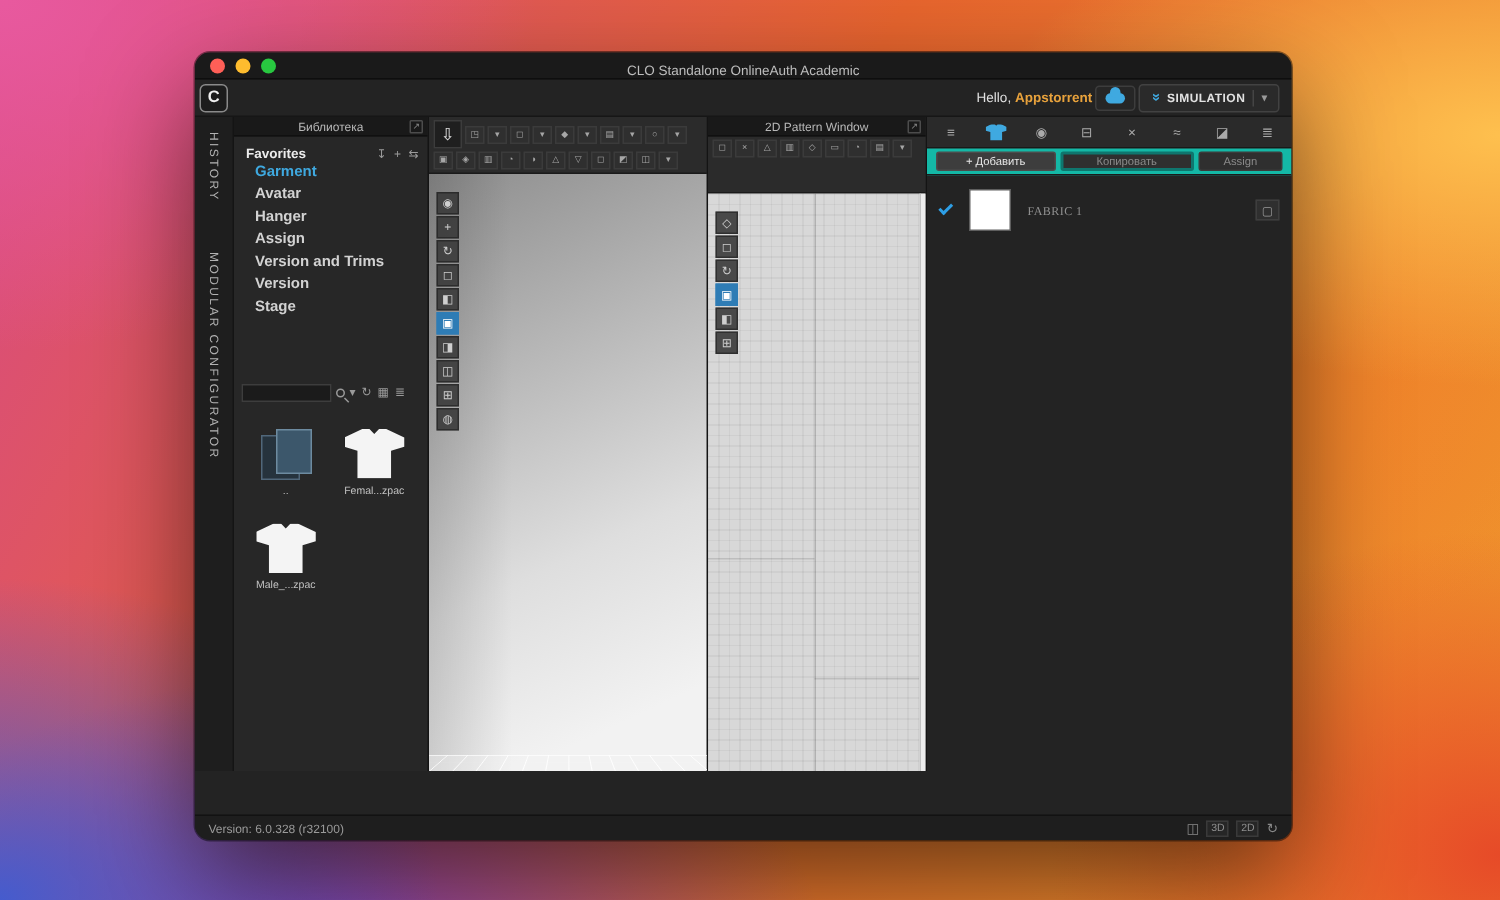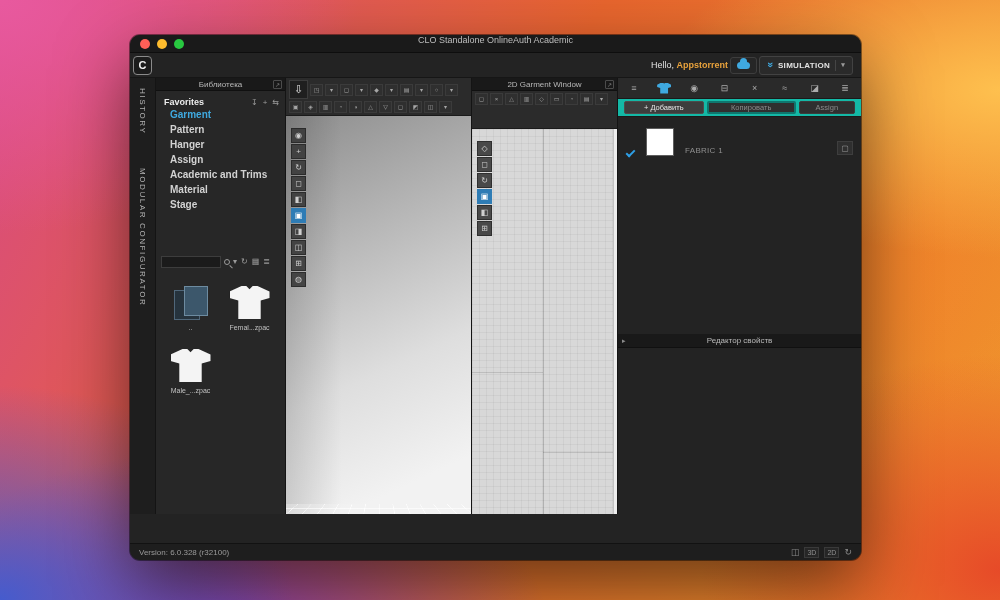--- a/index.html
+++ b/index.html
@@ -20,21 +20,21 @@
   }
 
   
   .window {
     position:absolute; left:130px; top:35px; width:731px; height:525px;
     background:#232323; border-radius:10px; overflow:hidden;
     box-shadow: 0 28px 70px rgba(0,0,0,.55), 0 0 0 1px rgba(0,0,0,.45);
     display:flex; flex-direction:column;
   }
 
-  .titlebar { flex:0 0 18px; background:#1a1a1a; position:relative; display:flex; align-items:flex-start; border-bottom:1px solid #0e0e0e; }
+  .titlebar { flex:0 0 18px; background:#1a1a1a; position:relative; display:flex; align-items:flex-end; border-bottom:1px solid #0e0e0e; }
   .lights { position:absolute; left:10px; top:4px; display:flex; gap:7px; }
   .light { width:10px; height:10px; border-radius:50%; }
   .light.red { background:#ff5f57; } .light.yellow { background:#febc2e; } .light.green { background:#28c840; }
   .title { flex:1; text-align:center; font-size:9px; color:#bdbdbd; }
 
   .topbar { flex:0 0 25px; background:#232323; display:flex; align-items:center; border-bottom:1px solid #161616; padding:0 8px 0 3px; }
   .logo { width:19px; height:19px; border:1px solid #8a8a8a; border-radius:4px; color:#f0f0f0; font-size:11px; font-weight:bold; display:flex; align-items:center; justify-content:center; background:#1c1c1c; }
   .topbar-right { margin-left:auto; display:flex; align-items:center; gap:2px; }
   .greeting { font-size:9px; color:#e0e0e0; }
   .username { color:#e8a23c; font-weight:bold; }
@@ -118,21 +118,21 @@
   .obj-tabs { flex:0 0 21px; background:#2a2a2a; display:flex; align-items:center; justify-content:space-between; padding:0 6px; border-bottom:1px solid #191919; }
   .obj-tab { width:20px; height:17px; display:flex; align-items:center; justify-content:center; color:#ababab; font-size:9px; line-height:1; }
   .tab-shirt { width:14px; height:11px; background:#3fa9e0;
     clip-path: polygon(30% 0, 42% 0, 50% 12%, 58% 0, 70% 0, 100% 20%, 100% 42%, 78% 50%, 78% 100%, 22% 100%, 22% 50%, 0 42%, 0 20%); }
   .obj-actions { flex:0 0 18px; display:flex; align-items:center; gap:3px; padding:0 6px; background:#14b8a6; border-bottom:1px solid #1b1b1b; }
   .btn { height:13px; border-radius:2px; font-size:7.5px; display:flex; align-items:center; justify-content:center; }
   .btn-add { flex:1; background:#3d3d3d; color:#e6e6e6; border:1px solid #4c4c4c; }
   .btn-copy { flex:1.1; background:#2f2f2f; color:#8a8a8a; border:2px solid #0f766e; }
   .btn-assign { flex:.7; background:#2f2f2f; color:#8a8a8a; border:1px solid #3b3b3b; }
   .fabric-area { flex:0 0 217px; padding:8px 8px 0 8px; }
-  .fabric-row { display:flex; align-items:flex-end; gap:12px; height:30px; }
+  .fabric-row { display:flex; align-items:center; gap:12px; height:30px;font-family:Liberation Serif, serif; }
   .check { width:9px; height:5px; border-left:2px solid #2e9fe6; border-bottom:2px solid #2e9fe6; transform:rotate(-45deg); margin-top:-4px; }
   .swatch { width:26px; height:26px; background:#ffffff; box-shadow:0 0 0 1px #5e5e5e; }
   .fabric-name { flex:1; font-size:8px; color:#8f8f8f; letter-spacing:.3px; }
   .fabric-btn { width:16px; height:14px; background:#2f2f2f; border:1px solid #3e3e3e; color:#9a9a9a; font-size:8px; display:flex; align-items:center; justify-content:center; }
   .prop-header { flex:0 0 14px; }
   .prop-body { flex:1; background:#232323; }
 
   
   .statusbar { flex:0 0 17px; background:#1e1e1e; border-top:1px solid #121212; display:flex; align-items:center; padding:0 9px;margin-top:29px; }
   .version { font-size:8px; color:#9a9a9a; }
@@ -191,25 +191,25 @@
           <span class="fav-icons">
 
           <span class="fav-ic">↧</span>
               <span class="fav-ic">+</span>
               <span class="fav-ic">⇆</span>
             </span>
         </div>
         <div class="lib-list">
 
         <div class="lib-item active">Garment</div>
-            <div class="lib-item">Pattern</div>
+            <div class="lib-item">Avatar</div>
             <div class="lib-item">Hanger</div>
             <div class="lib-item">Assign</div>
-            <div class="lib-item">Academic and Trims</div>
-            <div class="lib-item">Material</div>
+            <div class="lib-item">Version and Trims</div>
+            <div class="lib-item">Version</div>
             <div class="lib-item">Stage</div>
           </div>
         <div class="search-row">
           <input class="search-input" placeholder="" style="">
           <span class="mag"></span>
           <span class="s-ic">
 
           <span class="s-icon">▾</span>
               <span class="s-icon">↻</span>
               <span class="s-icon">▦</span>
@@ -281,21 +281,21 @@
               <span class="tool">◨</span>
               <span class="tool">◫</span>
               <span class="tool">⊞</span>
               <span class="tool">◍</span>
             </div>
         </div>
       </div>
 
       <div class="pattern2d">
         <div class="panel-header">
-          <span>2D Garment Window</span>
+          <span>2D Pattern Window</span>
           <span class="popout">↗</span>
         </div>
         <div class="p2-toolbar">
           <div class="vp-row">
             <span class="trow">
 
             <span class="tbtn">◻</span>
                 <span class="tbtn">×</span>
                 <span class="tbtn">△</span>
                 <span class="tbtn">▥</span>
@@ -344,24 +344,20 @@
         </div>
         <div class="fabric-area">
 
             <div class="fabric-row">
               <span class="check"></span>
               <span class="swatch"></span>
               <span class="fabric-name">FABRIC 1</span>
               <span class="fabric-btn">▢</span>
             </div>
           </div>
-        <div class="panel-header prop-header">
-          <span class="collapse">▸</span>
-          <span>Редактор свойств</span>
-        </div>
         <div class="prop-body"></div>
       </div>
 
     </div>
 
     <div class="statusbar">
       <span class="version">Version: 6.0.328 (r32100)</span>
       <span class="status-right">
         <span class="mini-ic">◫</span>
         <span class="mini-btn">3D</span>

